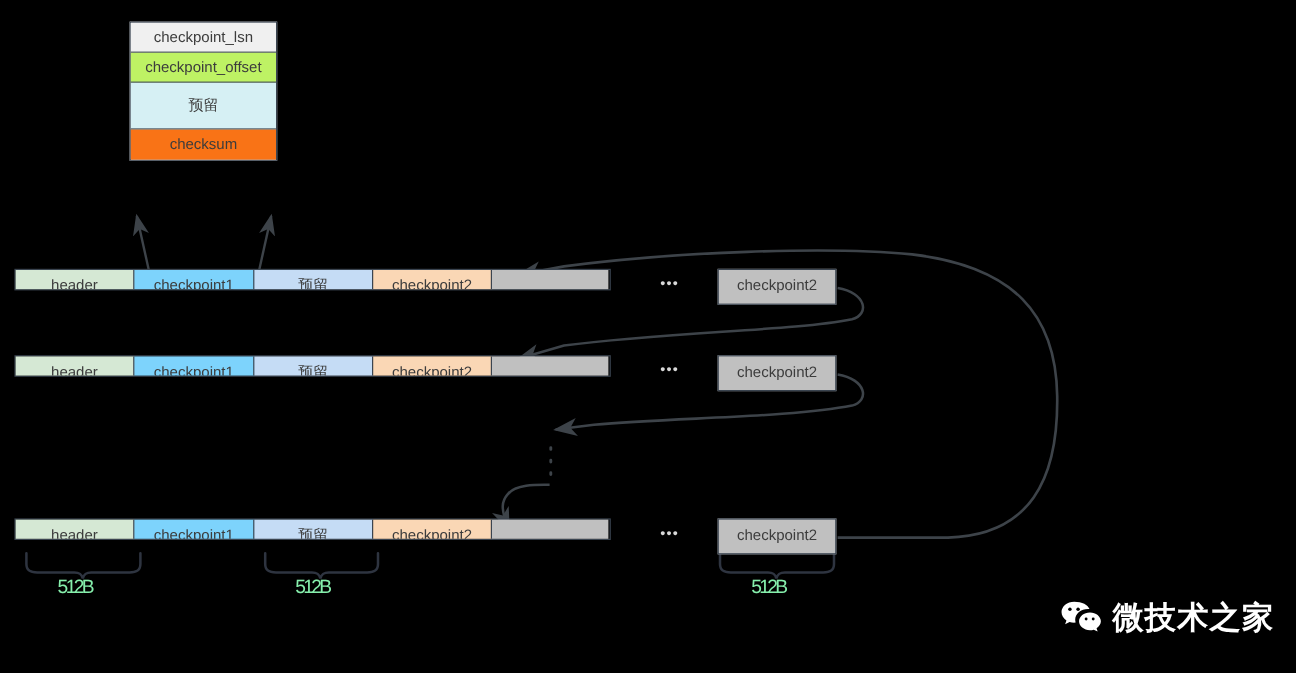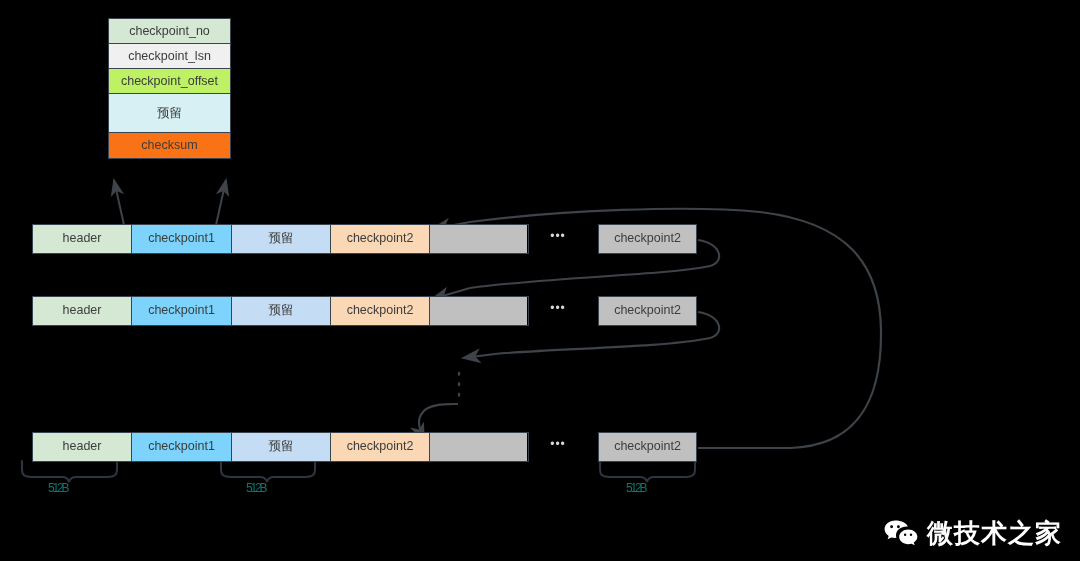--- a/index.html
+++ b/index.html
@@ -45,23 +45,23 @@
   .dc-green { background: #d5e8d4; }
   .dc-grey  { background: #f0f0f0; }
   .dc-pink  { background: #bef264; }
   .dc-cream { background: #fff6dd; }
   .dc-cyan  { background: #d6f0f4; }
   .dc-lav   { background: #f97316; }
 
   
   .strip {
     position: absolute;
-    left: 32px;
+    left: 12px;
     width: 497px;
-    height: 30px;
+    height: 18px;
     border: 1.6px solid #3a4450;
     display: flex;
     z-index: 4;
     align-items: flex-end;
   }
   .cell {
     height: 100%;
     line-height: 26.8px;
     text-align: center;
     font-size: 12.5px;
@@ -102,31 +102,31 @@
     line-height: 26.8px;
     font-size: 12.5px;
     color: #3c3c3c;
     white-space: nowrap;
     z-index: 4;
   }
 
   
   .size-label {
     position: absolute;
-    font-size: 12px;
-    color: #0f766e;
+    font-size: 16px;
+    color: #86efac;
     letter-spacing: -2.2px;
     white-space: nowrap;
     z-index: 6;
   }
 
   
   #watermark {
     position: absolute;
-    left: 884px; top: 516px;
+    left: 884px; top: 497px;
     display: flex;
     align-items: center;
     gap: 9px;
     z-index: 8;
   }
   #wm-text {
     font-size: 26px;
     font-weight: bold;
     color: #ffffff;
     letter-spacing: 1px;
@@ -199,21 +199,20 @@
 
       <path d="M 600,461 L 600,470 C 600,476 604,477 609,477
                L 640,477 C 644,477 646,478 647,482
                C 648,478 650,477 654,477
                L 686,477 C 691,477 695,476 695,470
                L 695,461"></path>
     </g>
   </svg>
 
   <div class="detail-box">
-    <div class="detail-row dc-green">checkpoint_no</div>
     <div class="detail-row dc-grey">checkpoint_lsn</div>
     <div class="detail-row dc-pink">checkpoint_offset</div>
     <div class="detail-row tall dc-cyan">预留</div>
     <div class="detail-row dc-lav">checksum</div>
   </div>
 
   <div class="strip" style="top:224px">
     <div class="cell c-header">header</div>
     <div class="cell c-cp1">checkpoint1</div>
     <div class="cell c-res">预留</div>

